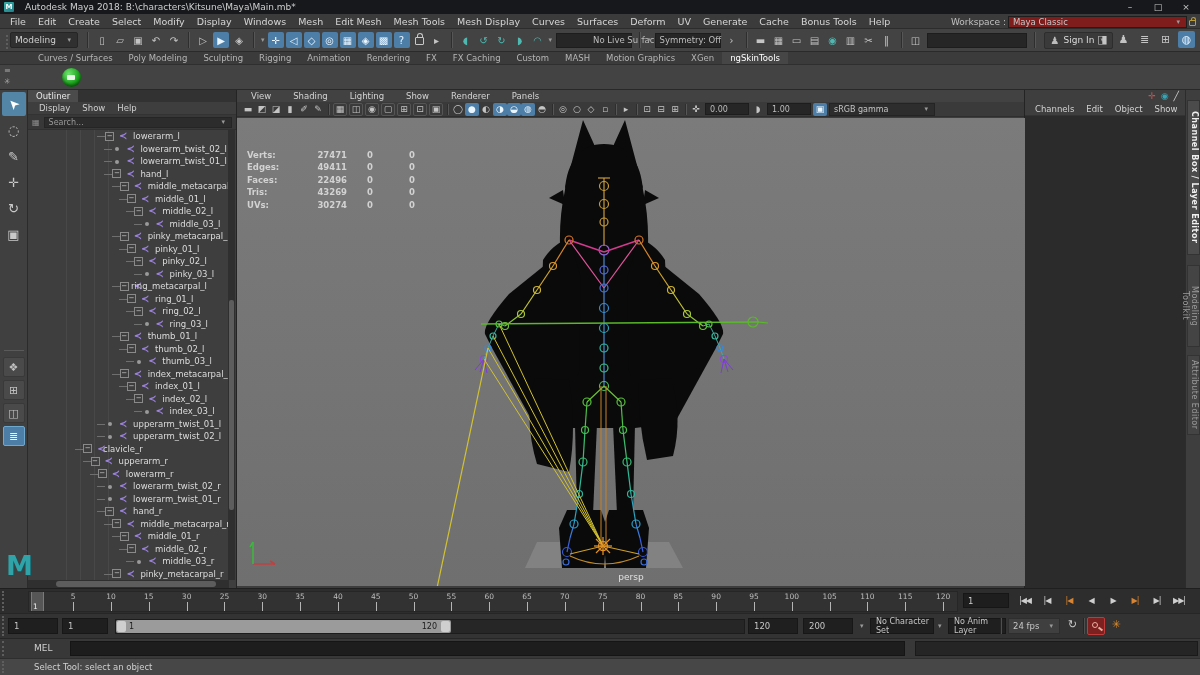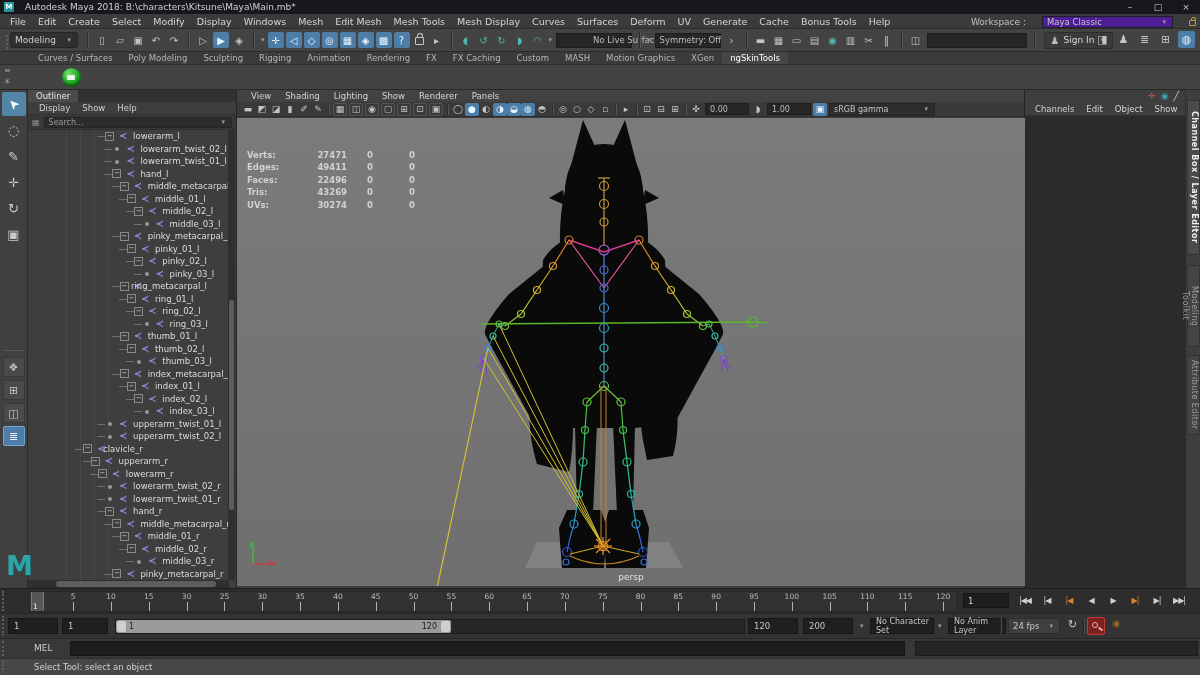--- a/index.html
+++ b/index.html
@@ -10,23 +10,23 @@
   
   #titlebar { left:0; top:0; width:1200px; height:14px; background:#16181b; display:flex; align-items:center; }
   #app-icon { width:10px; height:10px; margin:0 5px 0 4px; background:linear-gradient(135deg,#35b0a8,#1f7f8c); color:#fff; font-size:7px; font-weight:bold; display:flex; align-items:center; justify-content:center; border-radius:1px; }
   #window-title { font-size:9px; color:#cfcfcf;margin-left:6px; }
   #win-controls { position:absolute; right:0; top:0; height:14px; display:flex; }
   .win-btn { width:28px; height:14px; display:flex; align-items:center; justify-content:center; color:#c8c8c8; font-size:9px; }
 
   
   #menubar { left:0; top:14px; width:1200px; height:15px; background:#3b3b3b; border-bottom:1px solid #2c2c2c; display:flex; align-items:center; padding-left:4px; }
   .menu-item { padding:0 6px; font-size:9.5px; color:#d6d6d6; cursor:default; }
-  #workspace-area { position:absolute; right:4px; top:0; height:15px; display:flex; align-items:center; gap:16px; }
+  #workspace-area { position:absolute; right:4px; top:0; height:15px; display:flex; align-items:center; gap:2px; }
   #workspace-label { font-size:9px; color:#c0c0c0; }
-  #workspace-select { width:131px; height:12px; background:#4c1d95; border:1px solid #1e1e1e; display:flex; align-items:center; justify-content:space-between; padding:0 4px; font-size:8.5px; color:#c8c8c8; }
+  #workspace-select { width:179px; height:12px; background:#7f1d1d; border:1px solid #1e1e1e; display:flex; align-items:center; justify-content:space-between; padding:0 4px; font-size:8.5px; color:#c8c8c8; }
   .lockshape { width:7px; height:6px; border:1px solid #b89b3a; border-radius:1px; position:relative; margin-top:3px; }
   .lockshape:before { content:""; position:absolute; left:1px; top:-4px; width:3px; height:3px; border:1px solid #b89b3a; border-bottom:none; border-radius:3px 3px 0 0; }
 
   
   #toolbar { left:0; top:29px; width:1200px; height:23px; background:#434343; border-bottom:1px solid #2a2a2a; display:flex; align-items:center; padding-left:6px; }
   #mode-select { width:68px; height:16px; background:#303030; border:1px solid #252525; border-radius:2px; display:flex; align-items:center; justify-content:space-between; padding:0 4px; font-size:9px; color:#cfcfcf; }
   #toolbar-tokens { display:flex; align-items:center; margin-left:4px; }
   .tb-icon { display:inline-flex; width:16px; height:16px; align-items:center; justify-content:center; font-size:10px; color:#c4c4c4; border-radius:2px; margin:0 1px; }
   .tb-icon.active { background:var(--active); color:#eaf6ff; }
   .tb-icon.teal { color:#4fb8b0; }
@@ -81,21 +81,21 @@
   .trow .jicon { position:absolute; top:0; font-size:10px; font-weight:bold; color:var(--joint); line-height:12px; }
   .trow .lbl { position:absolute; top:1px; font-size:8.5px; color:#dcdcdc; white-space:nowrap; }
   #vscroll { position:absolute; right:1px; top:40px; width:7px; height:450px; background:#2f2f2f; }
   #vscroll .thumb { position:absolute; left:1px; top:170px; width:5px; height:210px; background:#5d5d5d; border-radius:2px; }
   #hscroll { position:absolute; left:0; bottom:0; width:201px; height:8px; background:#2f2f2f; }
   #hscroll .thumb { position:absolute; left:28px; top:1px; width:160px; height:6px; background:#5d5d5d; border-radius:3px; }
   #maya-logo { position:absolute; left:6px; top:460px; font-size:27px; font-weight:bold; color:#2fa3a8; text-shadow:1px 1px 0 #14555c; }
 
   
   #viewport { left:237px; top:0; width:788px; height:498px; background:#3d3d3d; border-right:1px solid #242424; }
-  #vp-menus { height:12px; display:flex; gap:2px; padding-left:8px; background:#424242; }
+  #vp-menus { height:12px; display:flex; gap:10px; padding-left:8px; background:#424242; }
   #vp-menus span { font-size:8.5px; color:#d4d4d4; padding:0 6px; line-height:12px; }
   #vp-icons { height:15px; background:#3a3a3a; border-bottom:1px solid #2e2e2e; display:flex; align-items:center; padding-left:4px; }
   #vp-icons .tb-icon { width:14px; height:13px; font-size:9px; margin:0; }
   #vp-icons .tb-icon.frame { border:1px solid #555; margin:0 1px; }
   #vp-icons .tb-sep { height:11px; margin:0 3px; }
   #vp-icons .tb-field { height:12px; font-size:8px; }
   .vp-drop { height:13px; background:#2d2d2d; border:1px solid #242424; display:flex; align-items:center; justify-content:space-between; padding:0 4px; font-size:8px; color:#c4c4c4; margin-left:2px; }
   #vp-canvas { position:absolute; left:0; top:28px; width:788px; height:468px; background:linear-gradient(#7b7b7b,#6f6f6f); }
   #hud { position:absolute; left:10px; top:32px; width:230px; }
   .hud-row { position:relative; height:12.4px; }

